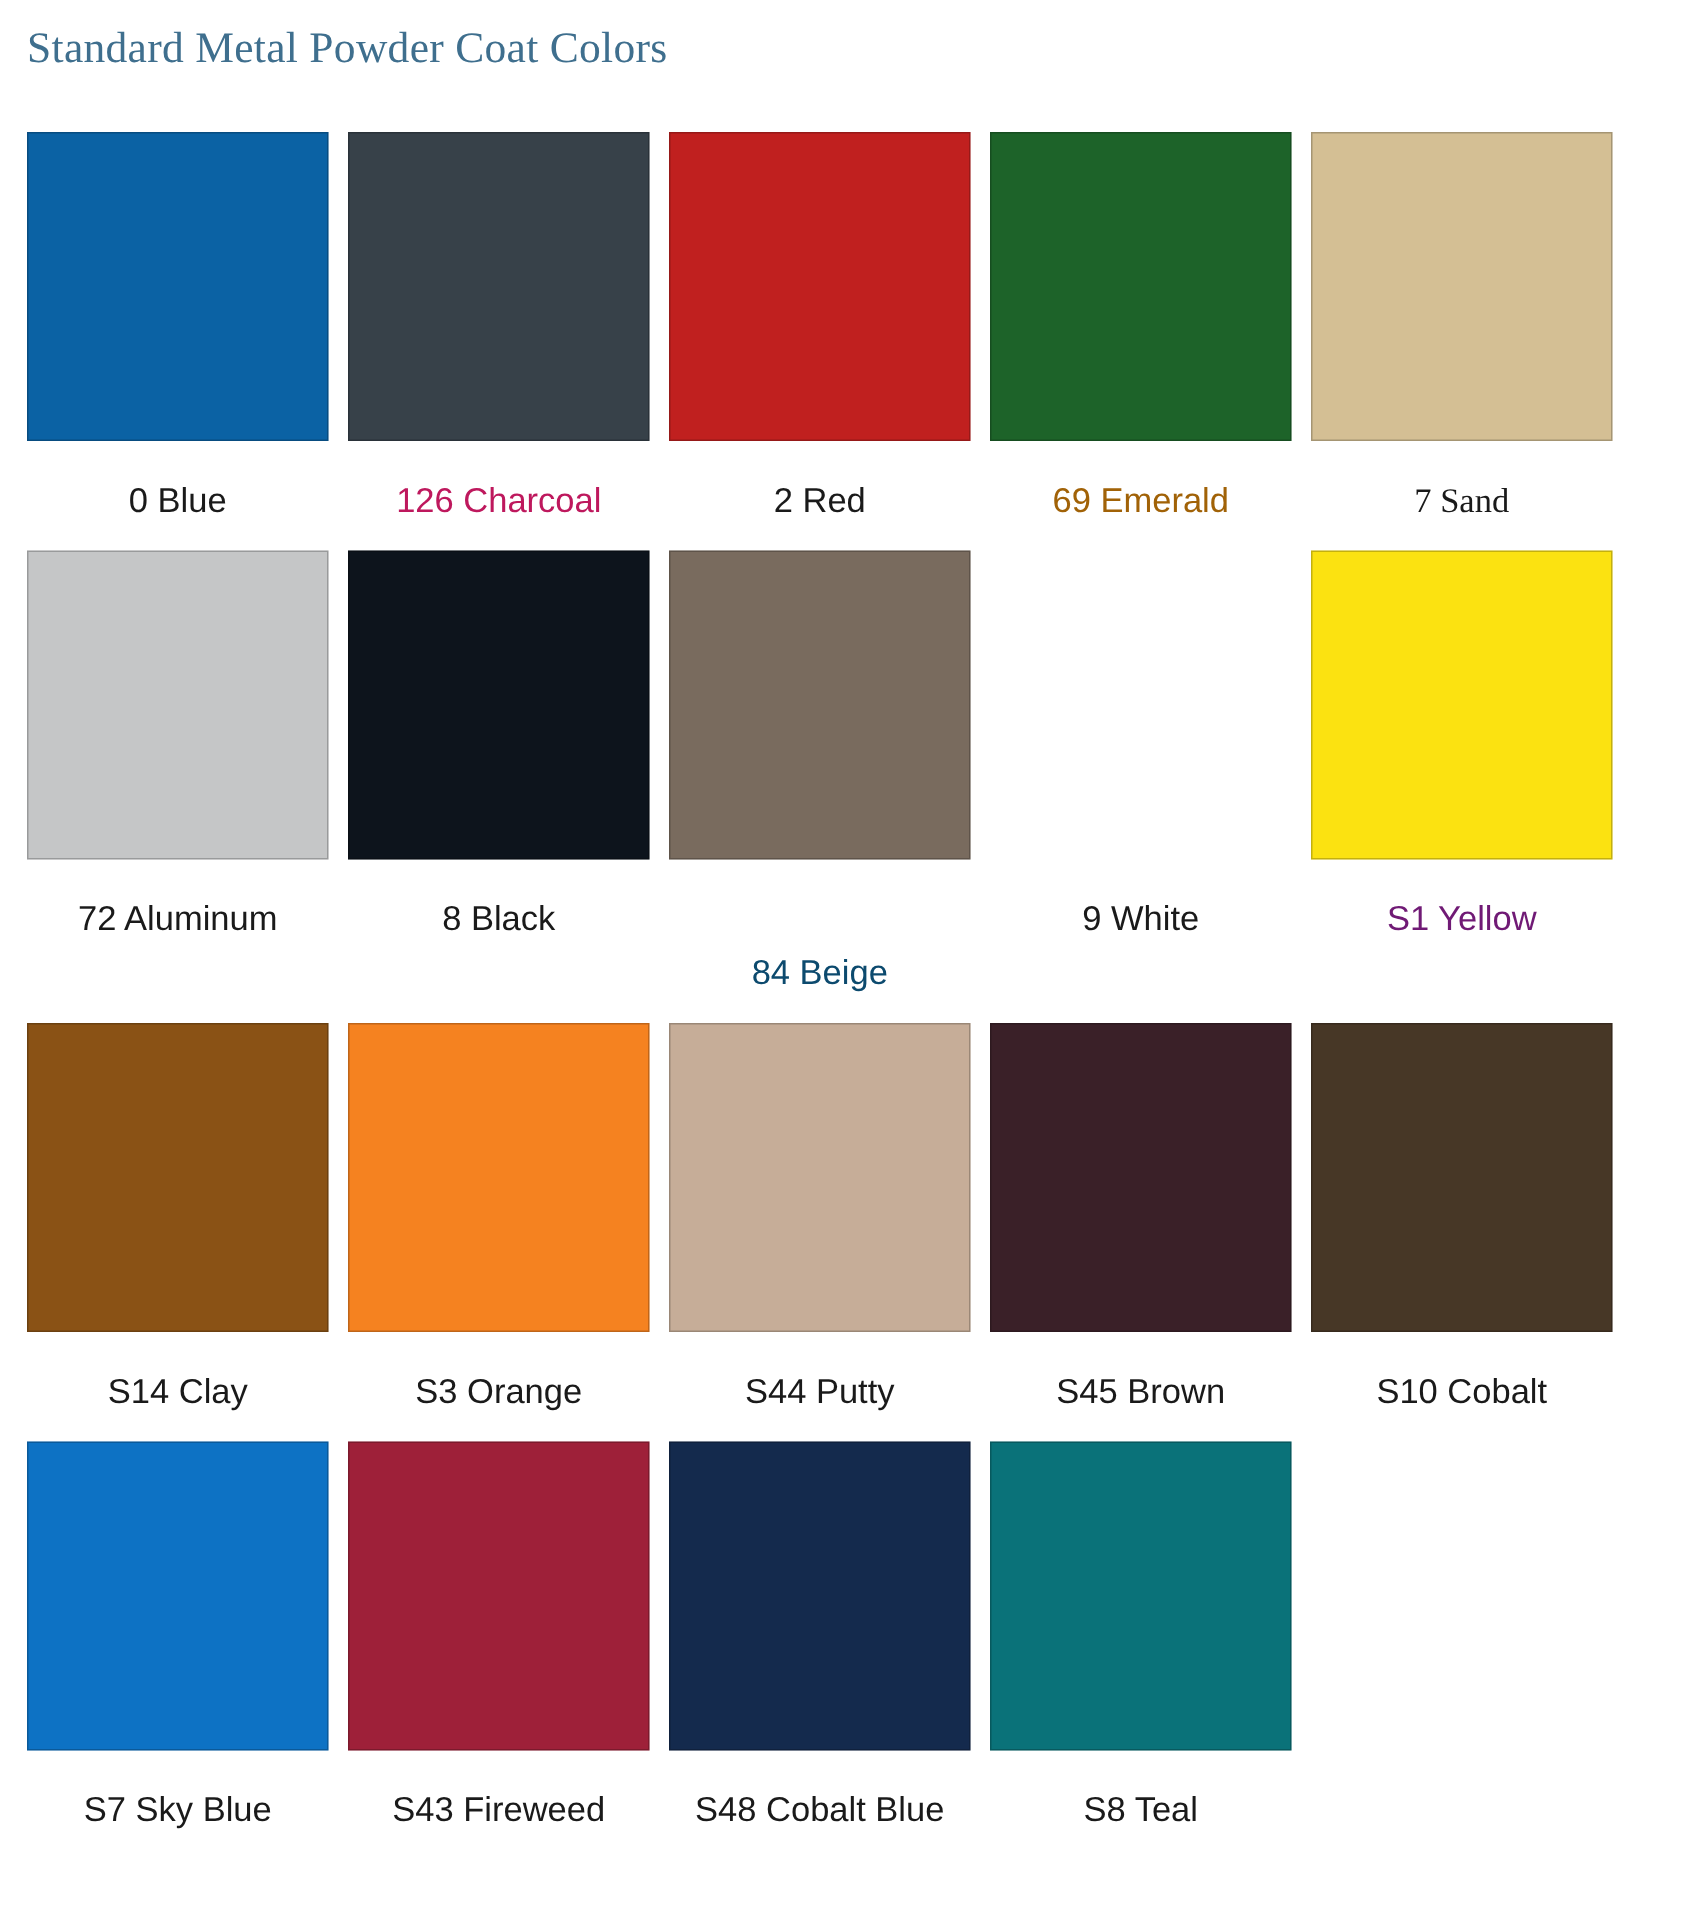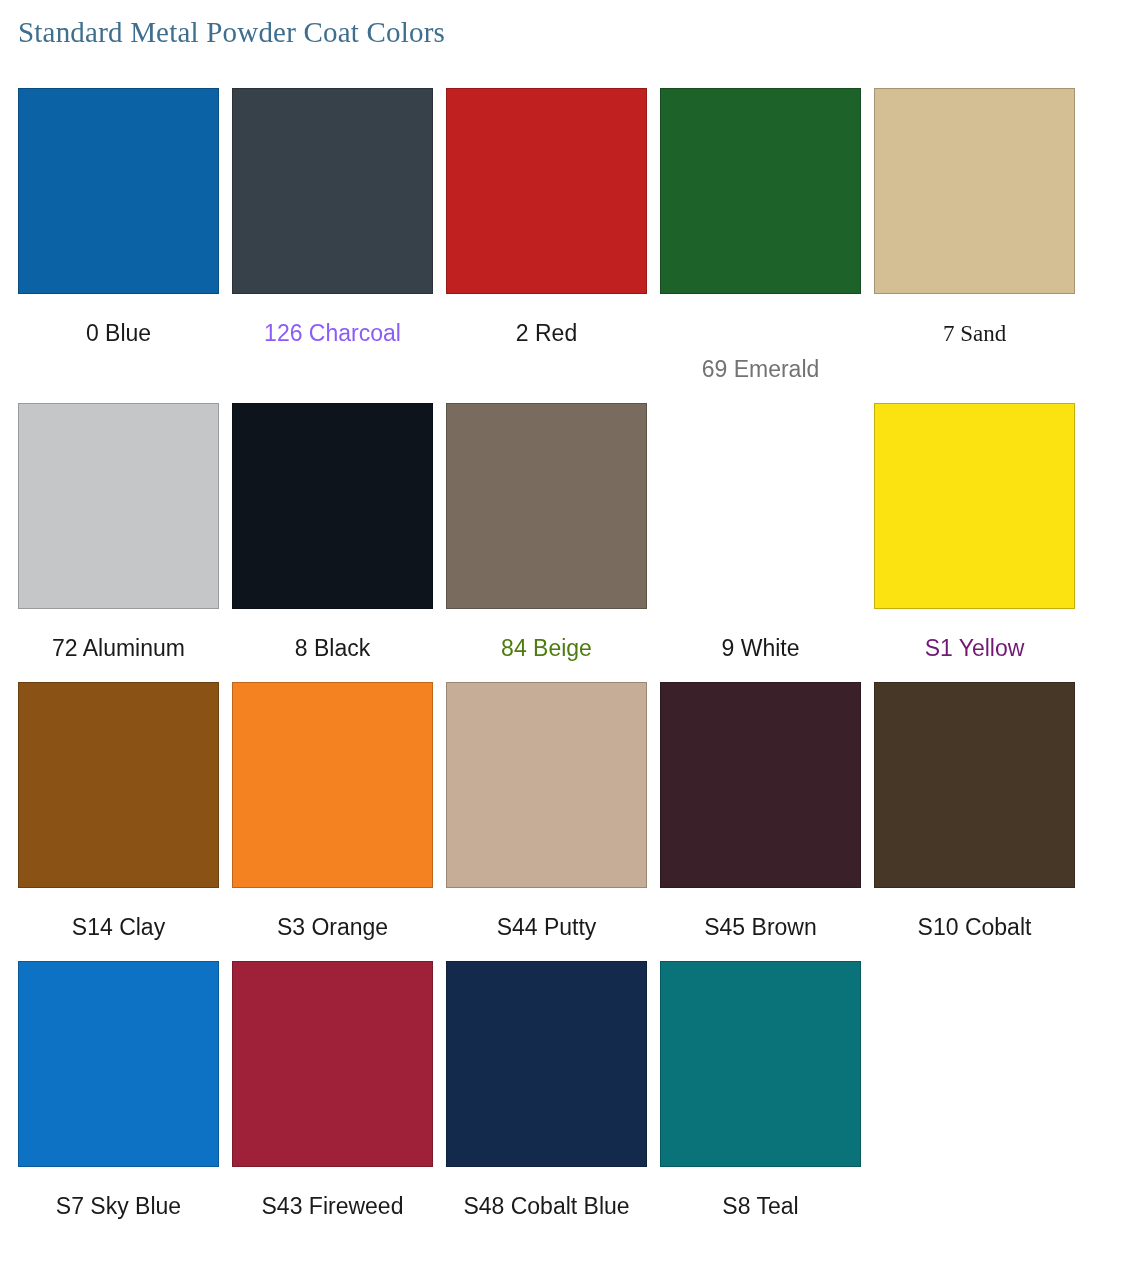--- a/index.html
+++ b/index.html
@@ -87,45 +87,45 @@
 
   <div class="chart-title" style="color: rgb(63, 111, 142);">Standard Metal Powder Coat Colors</div>
 
   <div class="swatch-grid">
       <div class="swatch-cell">
         <div class="swatch-chip bordered" style="background-color: rgb(11, 98, 164);"></div>
         <div class="swatch-label" style="color: rgb(26, 26, 26);">0 Blue</div>
       </div>
       <div class="swatch-cell">
         <div class="swatch-chip bordered" style="background-color: rgb(55, 65, 73);"></div>
-        <div class="swatch-label" style="color: #8b5cf6;">126 Charcoal</div>
+        <div class="swatch-label" style="color: #be185d;">126 Charcoal</div>
       </div>
       <div class="swatch-cell">
         <div class="swatch-chip bordered" style="background-color: rgb(192, 32, 31);"></div>
         <div class="swatch-label" style="color: rgb(26, 26, 26);">2 Red</div>
       </div>
       <div class="swatch-cell">
         <div class="swatch-chip bordered" style="background-color: rgb(29, 99, 41);"></div>
-        <div class="swatch-label" style="color: #737373; margin-top: 36px;">69 Emerald</div>
+        <div class="swatch-label" style="color: #a16207;">69 Emerald</div>
       </div>
       <div class="swatch-cell">
         <div class="swatch-chip bordered" style="background-color: rgb(212, 191, 148);"></div>
         <div class="swatch-label" style="color: rgb(26, 26, 26); font-family: Liberation Serif, serif;">7 Sand</div>
       </div>
       <div class="swatch-cell">
         <div class="swatch-chip bordered" style="background-color: rgb(197, 198, 199);"></div>
         <div class="swatch-label" style="color: rgb(26, 26, 26);">72 Aluminum</div>
       </div>
       <div class="swatch-cell">
         <div class="swatch-chip bordered" style="background-color: rgb(13, 20, 28);"></div>
         <div class="swatch-label" style="color: rgb(26, 26, 26);">8 Black</div>
       </div>
       <div class="swatch-cell">
         <div class="swatch-chip bordered" style="background-color: rgb(121, 107, 94);"></div>
-        <div class="swatch-label" style="color: #4d7c0f;">84 Beige</div>
+        <div class="swatch-label" style="color: #0c4a6e; margin-top: 36px;">84 Beige</div>
       </div>
       <div class="swatch-cell">
         <div class="swatch-chip no-border" style="background-color: rgb(255, 255, 255);"></div>
         <div class="swatch-label" style="color: rgb(26, 26, 26);">9 White</div>
       </div>
       <div class="swatch-cell">
         <div class="swatch-chip bordered" style="background-color: rgb(251, 226, 17);"></div>
         <div class="swatch-label" style="color: #701a75; text-align: center;">S1 Yellow</div>
       </div>
       <div class="swatch-cell">

